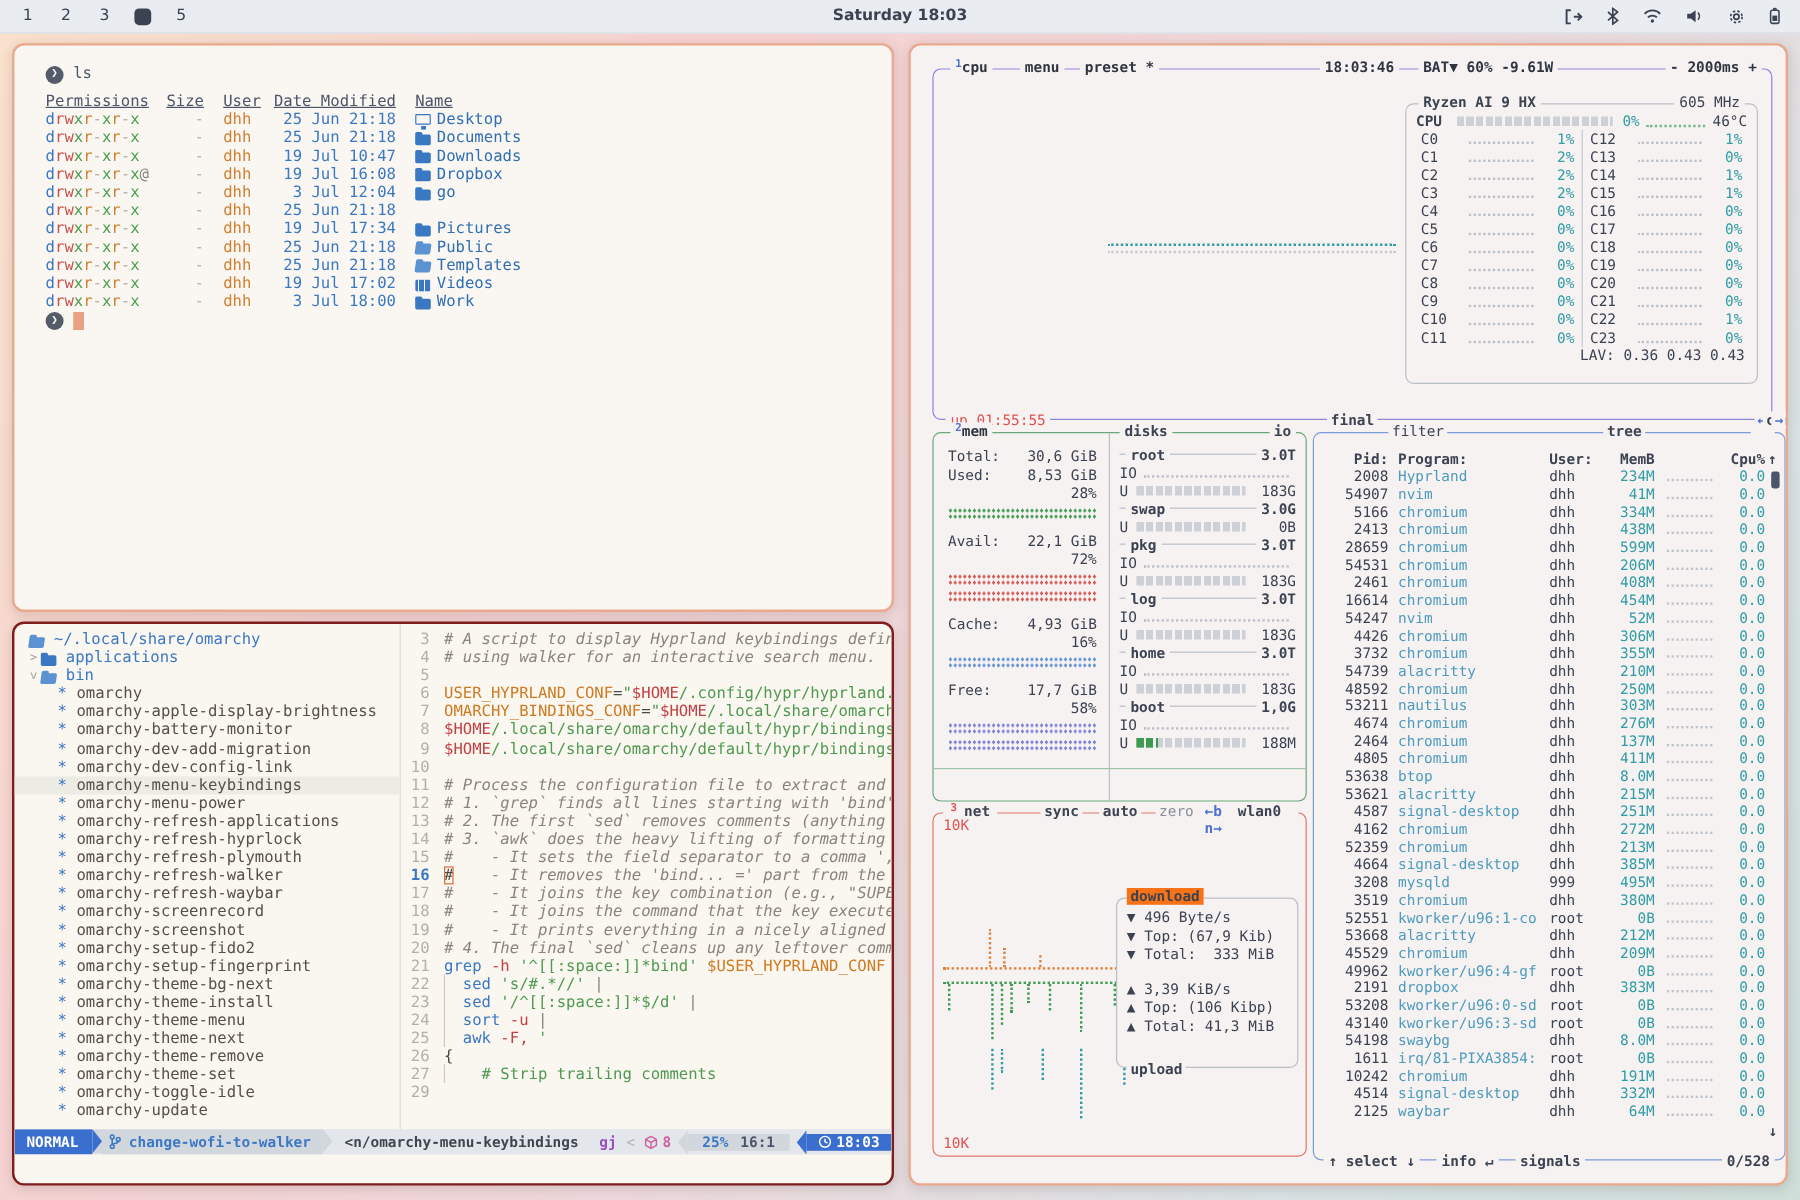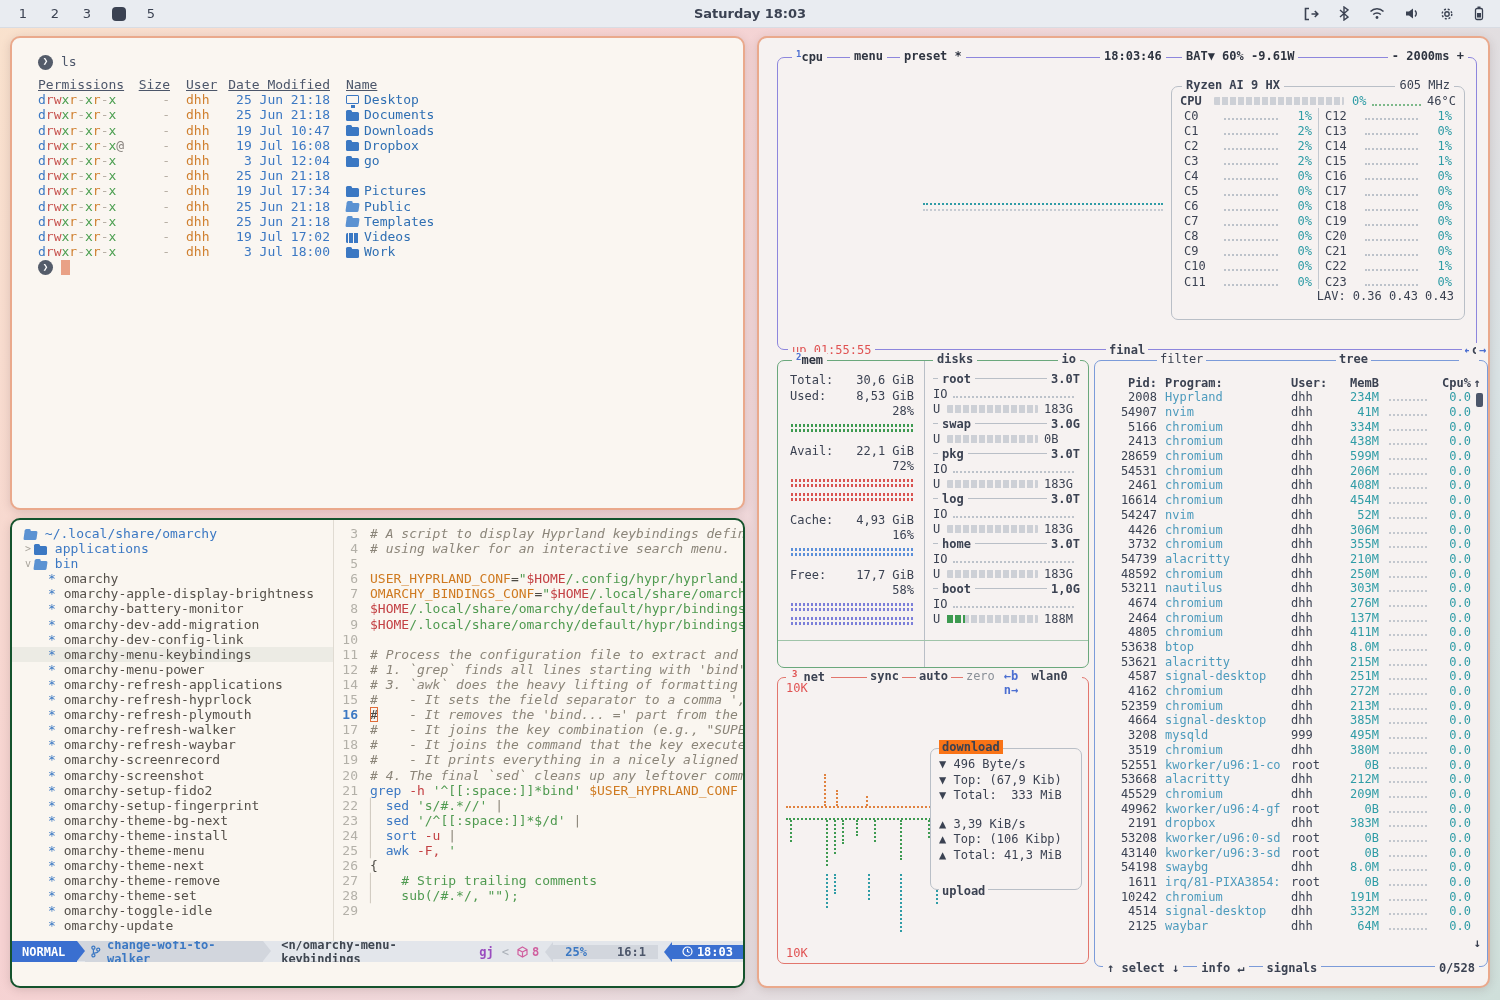--- a/index.html
+++ b/index.html
@@ -17,21 +17,21 @@
   .ws { width:22px; text-align:center; cursor:default; }
   .ws-active { width:14px; height:14px; background:#3b4252; border-radius:4px; margin:0 4px; }
   .tb-clock { position:absolute; left:0; right:0; text-align:center; font-weight:bold; }
   .tray { margin-left:auto; display:flex; align-items:center; gap:20px; padding-right:16px; }
   .tray svg { display:block; }
 
   
   .win { position:absolute; border-radius:10px; overflow:hidden;
          box-shadow:0 2px 10px rgba(90,60,60,.18); }
   .win-ls   { left:10px; top:36px;  width:735px; height:474px; border:2px solid #eaa98c; background:#faf6f1; }
-  .win-nvim { left:10px; top:518px; width:735px; height:470px; border:2px solid #14532d; background:#faf6f0; }
+  .win-nvim { left:10px; top:518px; width:735px; height:470px; border:2px solid #7f1d1d; background:#faf6f0; }
   .win-btop { left:757px; top:36px; width:733px; height:952px; border:2px solid #eaa98c; background:#f6f2f1; }
 
   
   .ls-body { padding:16px 0 0 26px; font-size:13px; line-height:15.2px; color:#4c566a; }
   .prompt-line { display:flex; align-items:center; gap:8px; height:16px; margin-bottom:7px; }
   .p-icon { width:15px; height:15px; border-radius:50%; background:#545c6a; color:#fff;
             font-size:9px; display:inline-flex; align-items:center; justify-content:center; }
   .cursor-block { width:9px; height:15px; background:#e9a186; display:inline-block; }
   .ls-grid { display:grid; grid-template-columns:96px 36px 16px 42px 102px 16px auto; }
   .ls-grid > * { white-space:pre; }
@@ -77,21 +77,21 @@
   .arr { width:0; height:0; border-top:10.5px solid transparent; border-bottom:10.5px solid transparent; }
   .arr-mode { border-left:8px solid #3a6fd0; }
   .sl-branch { background:#d2d6dd; color:#3b78c3; display:flex; align-items:center; gap:6px; padding:0 10px 0 6px; }
   .arr-branch { border-left:8px solid #d2d6dd; }
   .sl-file { color:#3f4650; display:flex; align-items:center; padding:0 10px; }
   .sl-right { margin-left:auto; display:flex; align-items:center; }
   .sl-gj { color:#9a4dbf; margin-right:8px; }
   .sl-sep { color:#aab0b8; font-weight:normal; margin-right:8px; }
   .sl-count { color:#d0609f; display:flex; gap:4px; align-items:center; margin-right:6px; }
   .arr-seg-l { border-right:8px solid #d2d6dd; }
-  .sl-seg { background:#d2d6dd; display:flex; align-items:center; gap:30px; padding:0 12px; }
+  .sl-seg { background:#d2d6dd; display:flex; align-items:center; gap:10px; padding:0 12px; }
   .sl-pct { color:#3b78c3; } .sl-pos { color:#4c566a; }
   .arr-time { border-right:8px solid #3a6fd0; margin-left:6px; }
   .sl-time { background:#3a6fd0; color:#fff; display:flex; align-items:center; gap:4px; padding:0 10px; }
   .nvim-cmdline { height:24px; }
 
   
   .bbox { position:absolute; border:1.5px solid; border-radius:7px; font-size:12px; color:#3b4252; }
   .box-cpu  { left:18px;  top:19px;  width:700px; height:293px; border-color:#8d86dd; }
   .box-mem  { left:18px;  top:322px; width:312px; height:308px; border-color:#6aa87c; display:flex; }
   .box-net  { left:18px;  top:639px; width:312px; height:287px; border-color:#e2766d; }
@@ -128,21 +128,21 @@
   .mem-bar { height:10px; margin:4px 0 2px 0; }
   .disks-col { flex:1; border-left:1px solid #b9bfc7; position:relative; padding:10px 8px 0 8px; }
   .dk-title { position:absolute; top:-9px; left:8px; background:#f6f2f1; padding:0 4px; font-weight:bold; }
   .dk-io    { position:absolute; top:-9px; right:8px; background:#f6f2f1; padding:0 4px; font-weight:bold; }
   .disk-head { display:flex; align-items:center; height:15px; font-weight:bold; }
   .dk-line { flex:1; border-top:1px solid #b9bfc7; margin:0 4px; }
   .dk-line0 { width:5px; border-top:1px solid #b9bfc7; margin-right:4px; }
   .disk-sub { display:flex; align-items:center; height:15px; }
   .disk-sub .u { width:14px; }
   .disk-sub .meter { flex:1; margin-right:6px; }
-  .disk-used { width:36px; }
+  .disk-used { width:36px; text-align:right; }
   .membot { position:absolute; left:0; right:0; bottom:26px; border-top:1px solid #9fc4a9; }
 
   
   .net-tabs { position:absolute; top:-9px; left:8px; right:6px; display:flex; }
   .net-tabs span { background:#f6f2f1; padding:0 3px; }
   .scale-t { position:absolute; top:3px; left:8px; }
   .scale-b { position:absolute; bottom:3px; left:8px; }
   .updown { position:absolute; right:6px; top:70px; width:152px; height:142px;
             border:1.5px solid #b9bfc7; border-radius:7px; background:#f6f2f1; padding:8px 8px 0 8px; }
   .ud-label-t { position:absolute; top:-9px; left:8px; background:#f97316; padding:0 3px; font-weight:bold; }
@@ -381,35 +381,35 @@
           <div class="c-row"><span class="gut">3</span><span><span class="tk-c"># A script to display Hyprland keybindings defin</span></span></div>
           <div class="c-row"><span class="gut">4</span><span><span class="tk-c"># using walker for an interactive search menu.</span></span></div>
           <div class="c-row"><span class="gut">5</span><span></span></div>
           <div class="c-row"><span class="gut">6</span><span><span class="tk-v">USER_HYPRLAND_CONF</span><span class="tk-t">=</span><span class="tk-s">"</span><span class="tk-r">$HOME</span><span class="tk-s">/.config/hypr/hyprland.</span></span></div>
           <div class="c-row"><span class="gut">7</span><span><span class="tk-v">OMARCHY_BINDINGS_CONF</span><span class="tk-t">=</span><span class="tk-s">"</span><span class="tk-r">$HOME</span><span class="tk-s">/.local/share/omarch</span></span></div>
           <div class="c-row"><span class="gut">8</span><span><span class="tk-r">$HOME</span><span class="tk-s">/.local/share/omarchy/default/hypr/bindings</span></span></div>
           <div class="c-row"><span class="gut">9</span><span><span class="tk-r">$HOME</span><span class="tk-s">/.local/share/omarchy/default/hypr/bindings</span></span></div>
           <div class="c-row"><span class="gut">10</span><span></span></div>
           <div class="c-row"><span class="gut">11</span><span><span class="tk-c"># Process the configuration file to extract and</span></span></div>
           <div class="c-row"><span class="gut">12</span><span><span class="tk-c"># 1. `grep` finds all lines starting with 'bind'</span></span></div>
+          <div class="c-row"><span class="gut">13</span><span><span class="tk-c"># 2. The first `sed` removes comments (anything</span></span></div>
           <div class="c-row"><span class="gut">14</span><span><span class="tk-c"># 3. `awk` does the heavy lifting of formatting</span></span></div>
           <div class="c-row"><span class="gut">15</span><span><span class="tk-c">#    - It sets the field separator to a comma ',</span></span></div>
           <div class="c-row"><span class="gut cur">16</span><span><span class="tk-cur">#</span><span class="tk-c">    - It removes the 'bind... =' part from the</span></span></div>
           <div class="c-row"><span class="gut">17</span><span><span class="tk-c">#    - It joins the key combination (e.g., "SUPE</span></span></div>
           <div class="c-row"><span class="gut">18</span><span><span class="tk-c">#    - It joins the command that the key execute</span></span></div>
           <div class="c-row"><span class="gut">19</span><span><span class="tk-c">#    - It prints everything in a nicely aligned</span></span></div>
           <div class="c-row"><span class="gut">20</span><span><span class="tk-c"># 4. The final `sed` cleans up any leftover comm</span></span></div>
           <div class="c-row"><span class="gut">21</span><span><span class="tk-b">grep</span><span class="tk-t"> </span><span class="tk-r">-h</span><span class="tk-t"> </span><span class="tk-s">'^[[:space:]]*bind'</span><span class="tk-t"> </span><span class="tk-v">$USER_HYPRLAND_CONF</span></span></div>
           <div class="c-row"><span class="gut">22</span><span><span class="tk-g">▏ </span><span class="tk-b">sed</span><span class="tk-t"> </span><span class="tk-s">'s/#.*//'</span><span class="tk-t"> </span><span class="tk-p">|</span></span></div>
           <div class="c-row"><span class="gut">23</span><span><span class="tk-g">▏ </span><span class="tk-b">sed</span><span class="tk-t"> </span><span class="tk-s">'/^[[:space:]]*$/d'</span><span class="tk-t"> </span><span class="tk-p">|</span></span></div>
           <div class="c-row"><span class="gut">24</span><span><span class="tk-g">▏ </span><span class="tk-b">sort</span><span class="tk-t"> </span><span class="tk-r">-u</span><span class="tk-t"> </span><span class="tk-p">|</span></span></div>
           <div class="c-row"><span class="gut">25</span><span><span class="tk-g">▏ </span><span class="tk-b">awk</span><span class="tk-t"> </span><span class="tk-r">-F,</span><span class="tk-t"> </span><span class="tk-s">'</span></span></div>
           <div class="c-row"><span class="gut">26</span><span><span class="tk-t">{</span></span></div>
           <div class="c-row"><span class="gut">27</span><span><span class="tk-g">▏   </span><span class="tk-s"># Strip trailing comments</span></span></div>
-          <div class="c-row"><span class="gut">28</span><span><span class="tk-g">▏   </span><span class="tk-s">sub(/#.*/, "");</span></span></div>
           <div class="c-row"><span class="gut">29</span><span></span></div>
         </div>
     </div>
     <div class="statusline">
       <div class="sl-mode">NORMAL</div>
       <div class="arr arr-mode" style="background:#d2d6dd;"></div>
       <div class="sl-branch">
         <svg width="10" height="13" viewBox="0 0 10 13" fill="none" stroke="#3b78c3" stroke-width="1.3">
             <circle cx="2.5" cy="2.5" r="1.6"></circle>
             <circle cx="2.5" cy="10.5" r="1.6"></circle>

